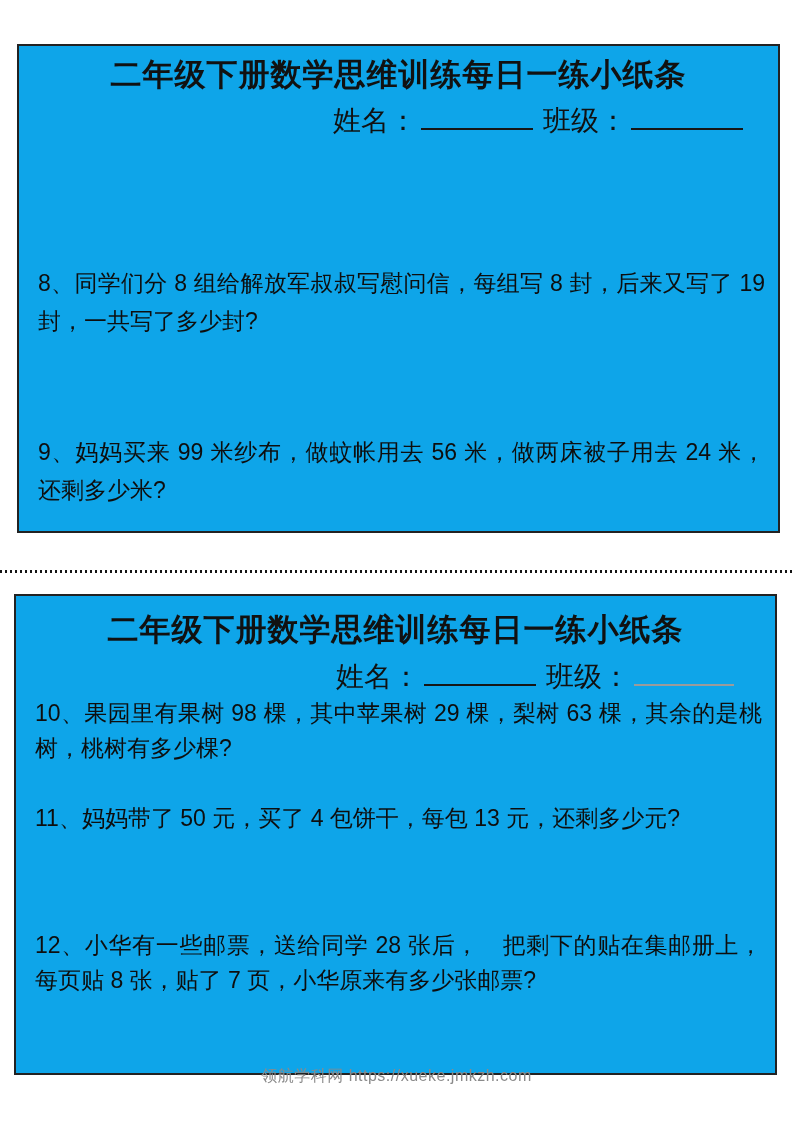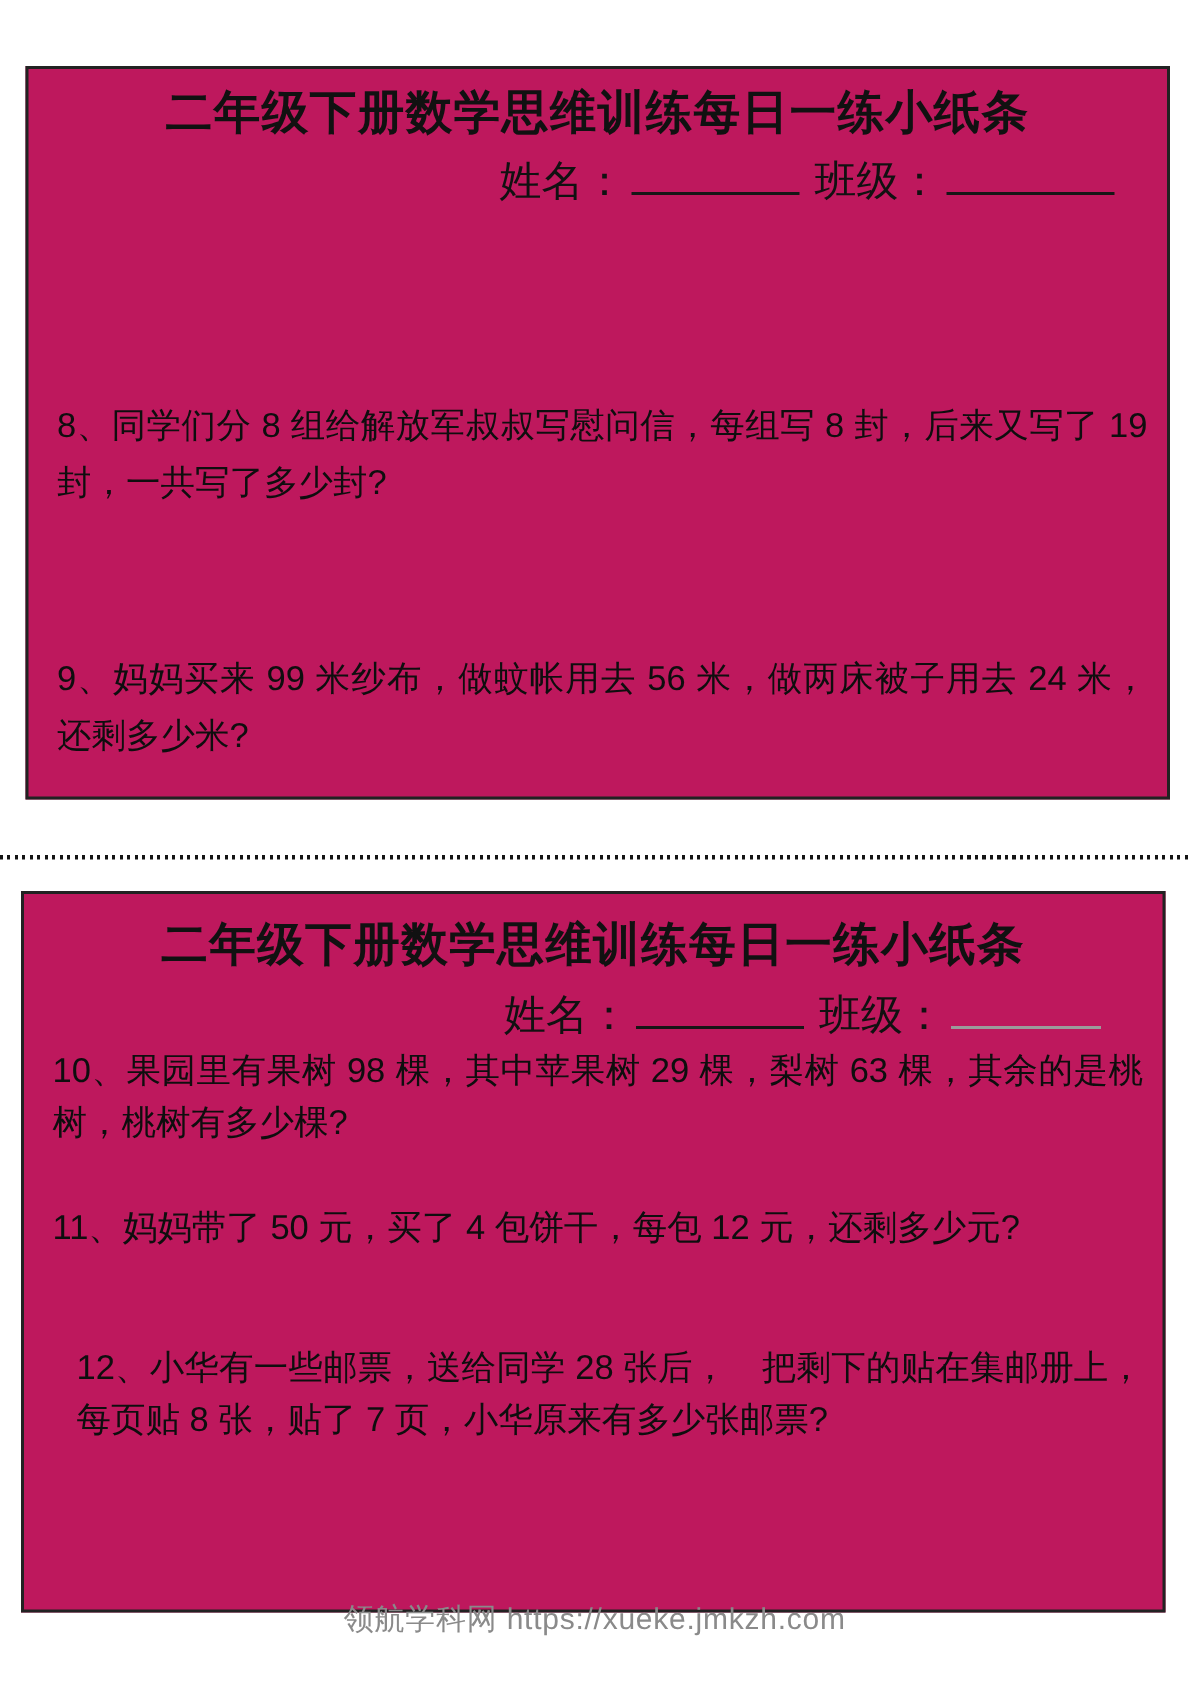--- a/index.html
+++ b/index.html
@@ -11,21 +11,21 @@
     height: 1121px;
     background: #ffffff;
     position: relative;
     overflow: hidden;
     font-family: "Liberation Sans", "DejaVu Sans", sans-serif;
     color: #111111;
   }
   .card {
     position: absolute;
     box-sizing: border-box;
-    background: #be185d;
+    background: #0ea5e9;
     border: 2px solid #222222;
   }
   .card-1 {
     left: 17px;
     top: 44px;
     width: 763px;
     height: 489px;
   }
   .card-2 {
     left: 14px;
@@ -80,36 +80,36 @@
     line-height: 38px;
     font-weight: 500;
     text-align: justify;
     color: #0e0e0e;
   }
   .card-1 .q-0 { top: 100px; }
   .card-1 .q-1 { top: 218px; }
   .card-1 .q-2 { top: 375px; margin-top: 12px; }
   .card-2 .q-0 { top: 100px; line-height: 35px; }
   .card-2 .q-1 { top: 205px; line-height: 35px; }
-  .card-2 .q-2 { top: 298px; line-height: 35px; margin-left: 16px; }
+  .card-2 .q-2 { top: 332px; line-height: 35px; }
   .dotted-separator {
     position: absolute;
     top: 570px;
     left: 0;
     width: 793px;
     height: 3px;
     background: repeating-linear-gradient(90deg, #141414 0px, #141414 2px, transparent 2px, transparent 5px);
   }
   .watermark {
     position: absolute;
     top: 1066px;
     left: 0;
     width: 100%;
     text-align: center;
-    font-size: 20px;
+    font-size: 16px;
     color: #8a8a8a;
     z-index: 5;
     letter-spacing: 0.5px;
   }
 </style>
 </head>
 <body>
 
 <div>
 
@@ -123,19 +123,19 @@
   </section>
 
   <div class="dotted-separator"></div>
 
   <section class="card card-2">
     <h1 class="card-title">二年级下册数学思维训练每日一练小纸条</h1>
     <div class="name-row">
       <span class="field-label">姓名：</span><span class="blank-line name-line"></span><span class="field-label">班级：</span><span class="blank-line class-line"></span>
     </div>
     <p class="question q-0">10、果园里有果树 98 棵，其中苹果树 29 棵，梨树 63 棵，其余的是桃树，桃树有多少棵?</p>
-    <p class="question q-1">11、妈妈带了 50 元，买了 4 包饼干，每包 12 元，还剩多少元?</p>
+    <p class="question q-1">11、妈妈带了 50 元，买了 4 包饼干，每包 13 元，还剩多少元?</p>
     <p class="question q-2">12、小华有一些邮票，送给同学 28 张后，　把剩下的贴在集邮册上，每页贴 8 张，贴了 7 页，小华原来有多少张邮票?</p>
   </section>
 
   <div class="watermark">领航学科网 https://xueke.jmkzh.com</div>
 
 </div>
 
 </body></html>

